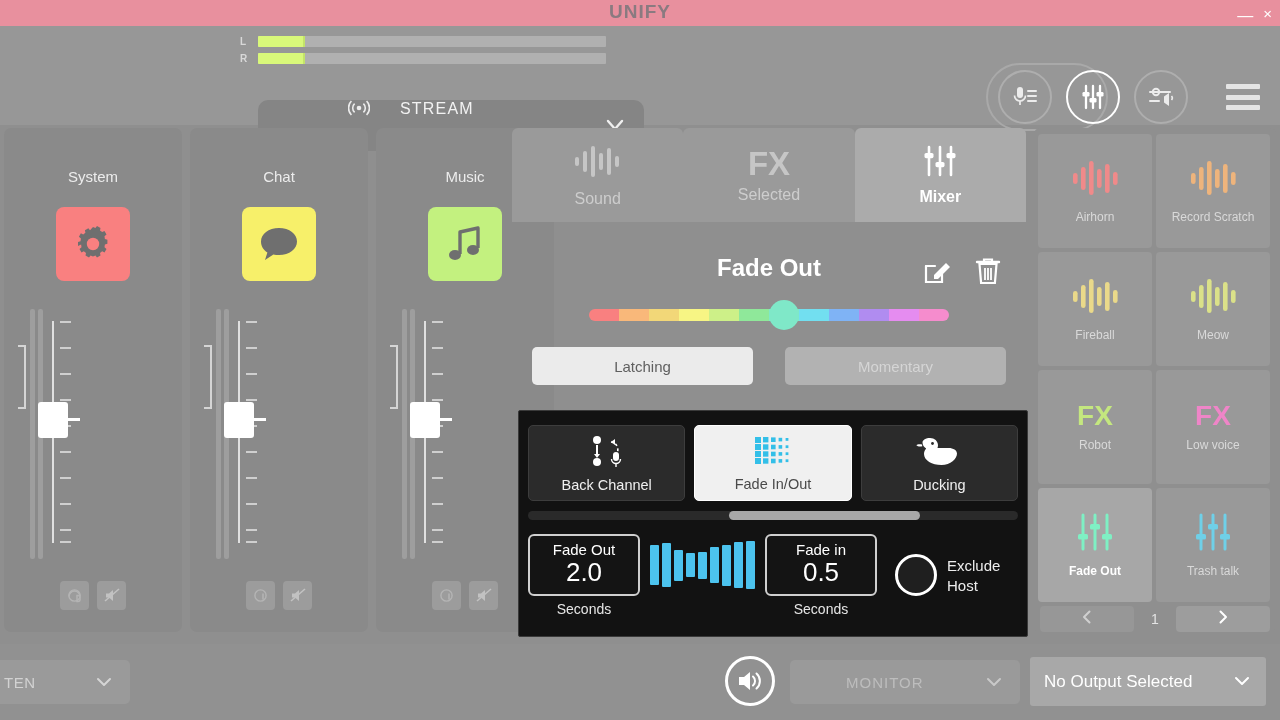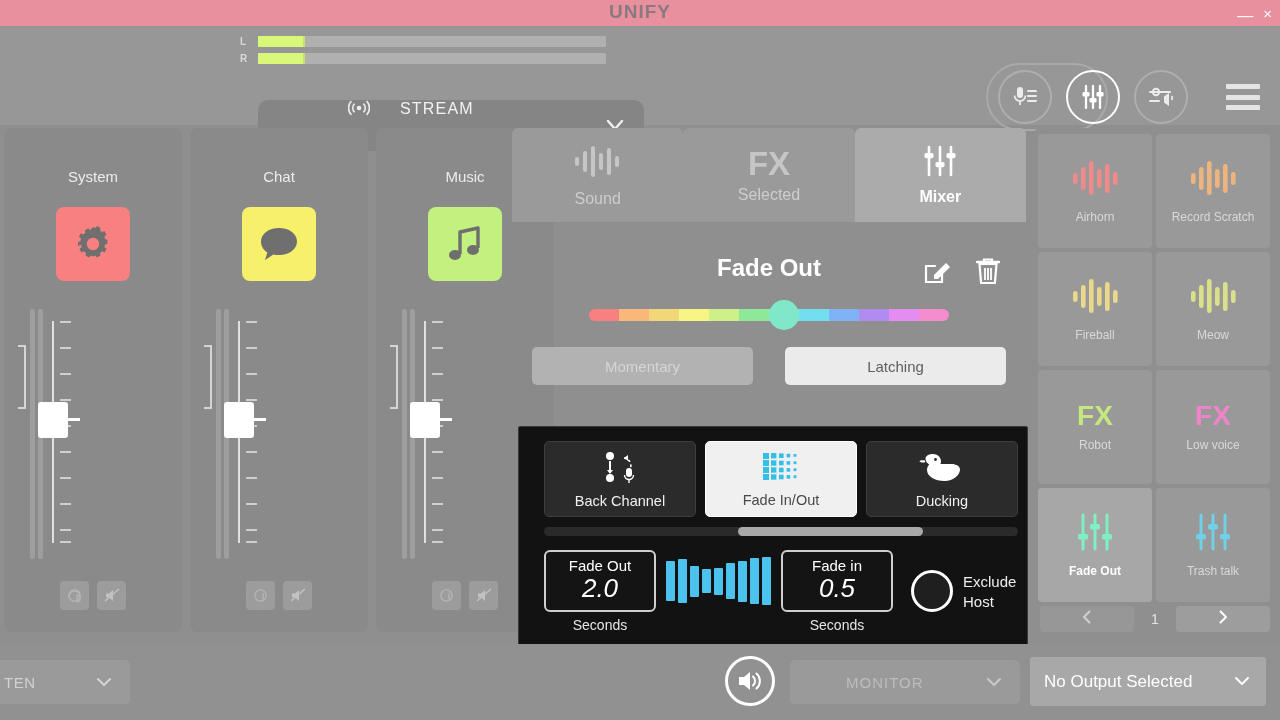--- a/index.html
+++ b/index.html
@@ -150,22 +150,22 @@
   .modes { display: flex; gap: 32px; margin: 26px 20px 0; }
   .mode {
     flex: 1; height: 38px; border-radius: 5px; display: flex;
     align-items: center; justify-content: center; font-size: 15px; cursor: pointer;
   }
   .mode.off { background: #b2b2b2; color: #d5d5d5; }
   .mode.on { background: #ebebeb; color: #5f5f5f; }
 
   
   .overlay {
-    position: absolute; left: 518px; top: 426px; width: 510px; height: 227px;
-    background: #121212; border: 1px solid #3a3a3a; border-radius: 2px; padding-left: 16px;
+    position: absolute; left: 518px; top: 410px; width: 510px; height: 227px;
+    background: #121212; border: 1px solid #3a3a3a; border-radius: 2px;
   }
   .ovrow { display: flex; gap: 9px; padding: 14px 9px 0; }
   .ovcard {
     flex: 1; height: 76px; border-radius: 5px; background: #2b2b2b;
     border: 1px solid #3d3d3d; display: flex; flex-direction: column;
     align-items: center; justify-content: center; cursor: pointer;
   }
   .ovcard.sel { background: #f0f0f0; border-color: #ffffff; }
   .ovcard .cl { margin-top: 5px; font-size: 14.5px; color: #f0f0f0; }
   .ovcard.sel .cl { color: #4a4a4a; }
@@ -176,21 +176,21 @@
     position: absolute; left: 41%; top: 0; width: 39%; height: 9px;
     background: #a8a8a8; border-radius: 5px;
   }
   .ovbottom { display: flex; align-items: flex-start; padding: 14px 9px 0; }
   .numbox {
     width: 112px; height: 62px; border: 2px solid #cfcfcf; border-radius: 6px;
     background: #141414; display: flex; flex-direction: column;
     align-items: center; justify-content: center; cursor: pointer;
   }
   .numbox .nl { font-size: 15px; color: #ffffff; line-height: 1.1; }
-  .numbox .nv { font-size: 26px; color: #ffffff; line-height: 1.15; font-style: italic; }
+  .numbox .nv { font-size: 26px; color: #ffffff; line-height: 1.15; }
   .secs { text-align: center; width: 112px; font-size: 14px; color: #e6e6e6; margin-top: 5px; }
   .wavebars { display: flex; align-items: center; gap: 3px; height: 62px; margin: 0 10px; }
   .wavebars i { width: 9px; background: #4cc3ee; border-radius: 1px; }
   .excl { display: flex; align-items: flex-end; margin-left: 18px; height: 62px; }
   .toggle {
     width: 42px; height: 42px; border-radius: 50%; border: 3px solid #ffffff;
     background: #1f1f1f; cursor: pointer;
   }
   .excl-text { margin-left: 10px; font-size: 15px; color: #ededed; line-height: 1.35; }
 
@@ -530,25 +530,25 @@
           <i style="background:#72dff0"></i>
           <i style="background:#7fb3f5"></i>
         <i style="background:#b08cf0"></i>
           <i style="background:#e58cf0"></i>
           <i style="background:#f58ccd"></i>
       </div>
       <div class="cs-thumb" style="left:180px;background:#7fe8c8"></div>
     </div>
 
     <div class="modes">
+      <div class="mode on">
+        <span>Latching</span>
+      </div>
       <div class="mode off">
         <span>Momentary</span>
-      </div>
-      <div class="mode on">
-        <span>Latching</span>
       </div>
     </div>
   </div>
 
   <div class="overlay">
     <div class="ovrow">
       <div class="ovcard">
         <span>
           <svg width="44" height="34" viewBox="0 0 44 34">
             <circle cx="12" cy="6" r="4" fill="#ffffff"></circle>

